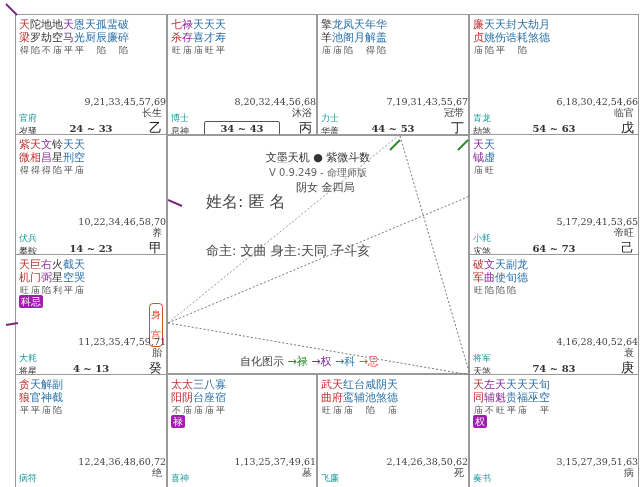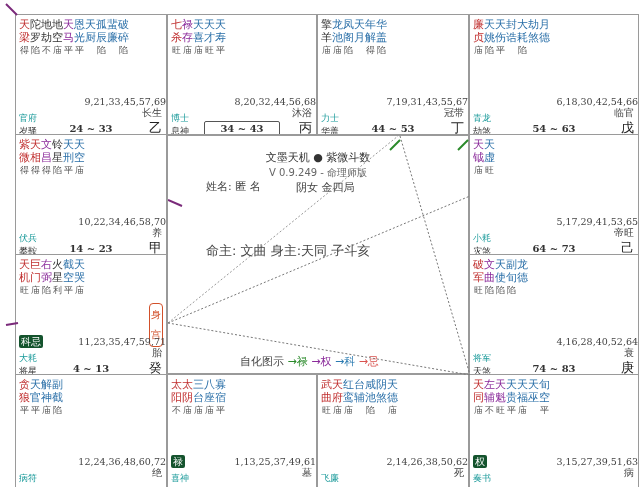--- a/index.html
+++ b/index.html
@@ -24,27 +24,27 @@
   .dark { color: #333; }
   .ages { position: absolute; left: 0; right: 0; top: 81px; text-align: right; font-family: "DejaVu Serif", serif; font-size: 9.5px; color: #444; }
   .lifestage { position: absolute; right: 4px; top: 91px; font-size: 10px; color: #444; }
   .gods { position: absolute; left: 3px; top: 97px; font-size: 9px; line-height: 13px; }
   .gods .g1 { color: #1a9a9a; }
   .gods .g2, .gods .g3 { color: #333; }
   .range { position: absolute; left: 0; right: 0; top: 108px; text-align: center; font-family: "DejaVu Serif", serif; font-size: 10px; font-weight: bold; color: #333; }
   .range.boxed span { border: 1px solid #555; border-radius: 2px; padding: 1px 15px; }
   .stem { position: absolute; right: 4px; top: 105px; font-size: 13px; line-height: 15px; color: #222; text-align: center; }
   .pname { position: absolute; left: 0; right: 0; top: 124px; text-align: center; font-size: 11px; color: #d2502a; }
-  .badge { position: absolute; left: 3px; top: 40px; font-size: 10px; color: #fff; background: #14532d; border-radius: 2px; padding: 0 2px; line-height: 13px; margin-top: 40px; }
+  .badge { position: absolute; left: 3px; top: 40px; font-size: 10px; color: #fff; background: #a21caf; border-radius: 2px; padding: 0 2px; line-height: 13px; }
   .shengong { position: absolute; right: 3px; top: 48px; font-size: 10px; color: #d2502a; border: 1px solid #d2502a; border-radius: 4px; width: 14px; line-height: 20px; text-align: center; padding: 1px 0; background: #fff; }
   .center { position: absolute; left: 152px; top: 126px; width: 303px; height: 240px; background: #fff; border: 1px solid #9a9a9a; }
   .center svg { position: absolute; left: 0; top: 0; }
   .ctitle { position: absolute; left: 0; right: 0; top: 14px; text-align: center; font-size: 11px; color: #333; }
   .cver { position: absolute; left: 0; right: 0; top: 30px; text-align: center; font-size: 10px; color: #666; }
-  .cname { position: absolute; left: 38px; top: 43px; font-size: 11px; color: #444; }
+  .cname { position: absolute; left: 38px; top: 56px; font-size: 16px; color: #444; }
   .cgender { position: absolute; left: 128px; top: 44px; font-size: 11px; color: #444; }
   .cmaster { position: absolute; left: 38px; top: 106px; font-size: 13px; color: #444; }
   .clegend { position: absolute; left: 72px; top: 218px; font-size: 11px; color: #444; }
   .lg-lu { color: #2a8a2a; } .lg-quan { color: #8a2a9a; } .lg-ke { color: #2a7ab0; } .lg-ji { color: #d9534f; }
   .side-arrow { position: absolute; }
 </style>
 </head>
 <body>
 
 <div class="board" id="board">

